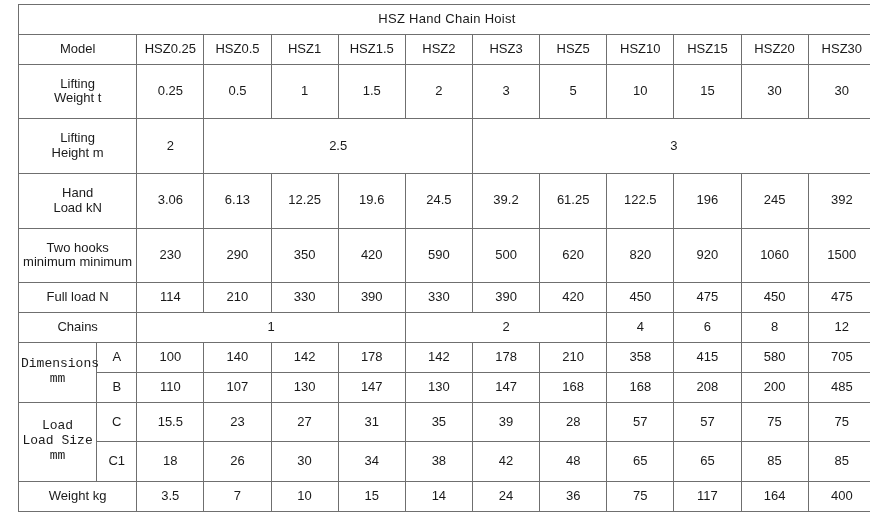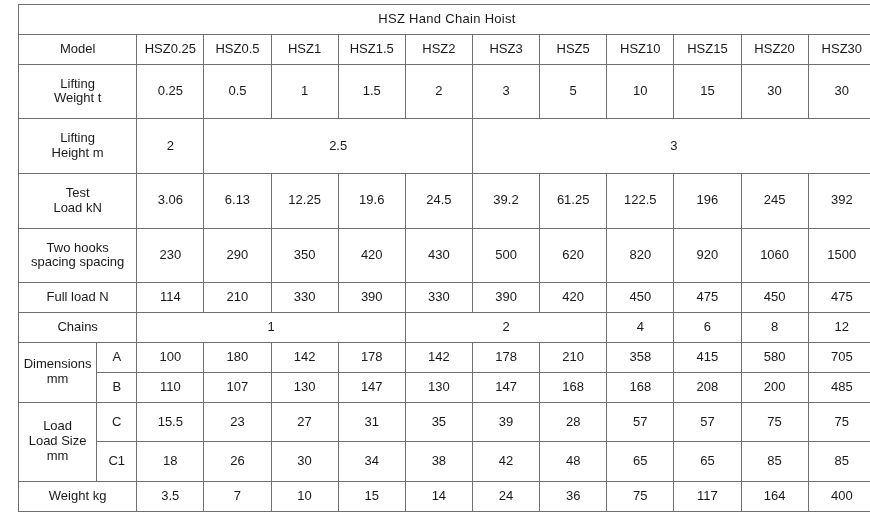--- a/index.html
+++ b/index.html
@@ -51,20 +51,21 @@
     display: block;
   }
   .sub-label {
     font-size: 13px;
   }
   .group-label {
     font-size: 13px;
     text-align: left;
     padding-left: 4px;
     line-height: 1.25;
+    font-family: Liberation Mono, monospace;
   }
   .group-label .unit {
     display: block;
   }
   .mergecell {
     font-size: 13px;
   }
   col.c-label { width: 78px; }
   col.c-sub   { width: 40px; }
   col.c-data  { width: 67px; }
@@ -132,46 +133,46 @@
           <span>Lifting</span>
           <span class="l2">Height m</span>
         </td>
         <td class="mergecell" colspan="1">2</td>
         <td class="mergecell" colspan="4">2.5</td>
         <td class="mergecell" colspan="6">3</td>
       </tr>
 
       <tr>
         <td colspan="2" class="row-label">
-          <span>Test</span>
+          <span>Hand</span>
           <span class="l2">Load kN</span>
         </td>
         <td>3.06</td>
         <td>6.13</td>
         <td>12.25</td>
         <td>19.6</td>
         <td>24.5</td>
         <td>39.2</td>
         <td>61.25</td>
         <td>122.5</td>
         <td>196</td>
         <td>245</td>
         <td>392</td>
       </tr>
 
       <tr>
         <td colspan="2" class="row-label">
           <span>Two hooks</span>
-          <span class="l2">spacing spacing</span>
+          <span class="l2">minimum minimum</span>
         </td>
         <td>230</td>
         <td>290</td>
         <td>350</td>
         <td>420</td>
-        <td>430</td>
+        <td>590</td>
         <td>500</td>
         <td>620</td>
         <td>820</td>
         <td>920</td>
         <td>1060</td>
         <td>1500</td>
       </tr>
 
       <tr>
         <td colspan="2" class="row-label">Full load N</td>
@@ -198,21 +199,21 @@
         <td class="mergecell">12</td>
       </tr>
 
       <tr>
         <td rowspan="2" class="group-label">
           <span>Dimensions</span>
           <span class="unit">mm</span>
         </td>
         <td class="sub-label">A</td>
         <td>100</td>
-        <td>180</td>
+        <td>140</td>
         <td>142</td>
         <td>178</td>
         <td>142</td>
         <td>178</td>
         <td>210</td>
         <td>358</td>
         <td>415</td>
         <td>580</td>
         <td>705</td>
       </tr>

